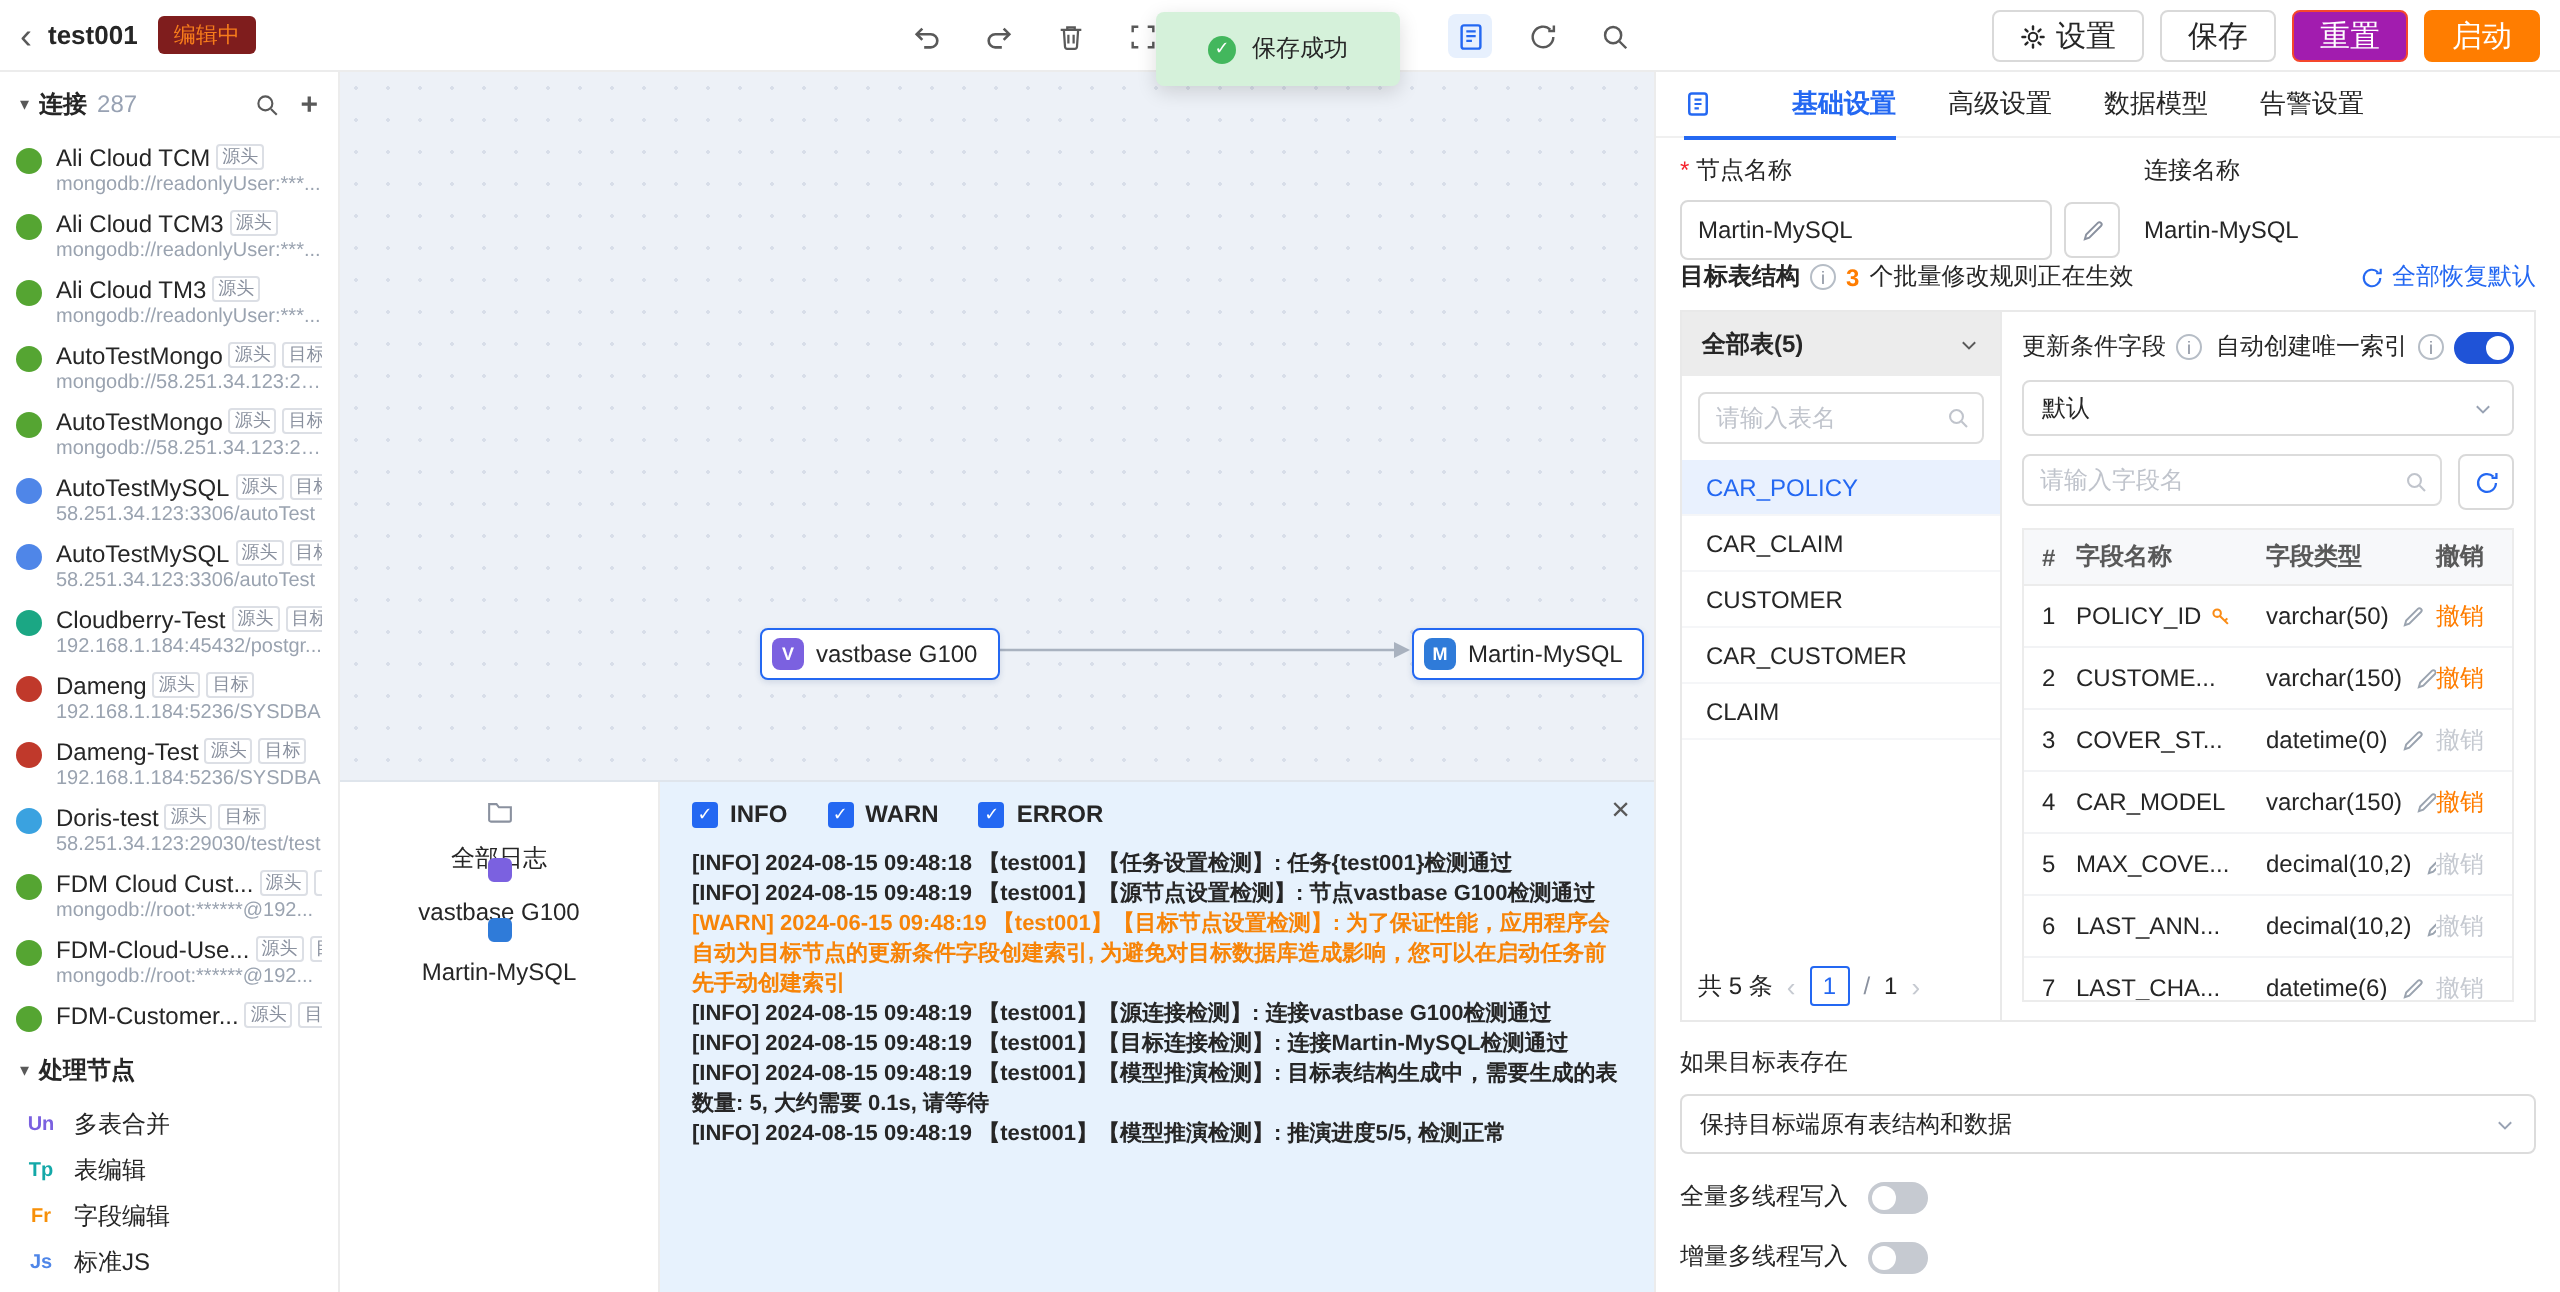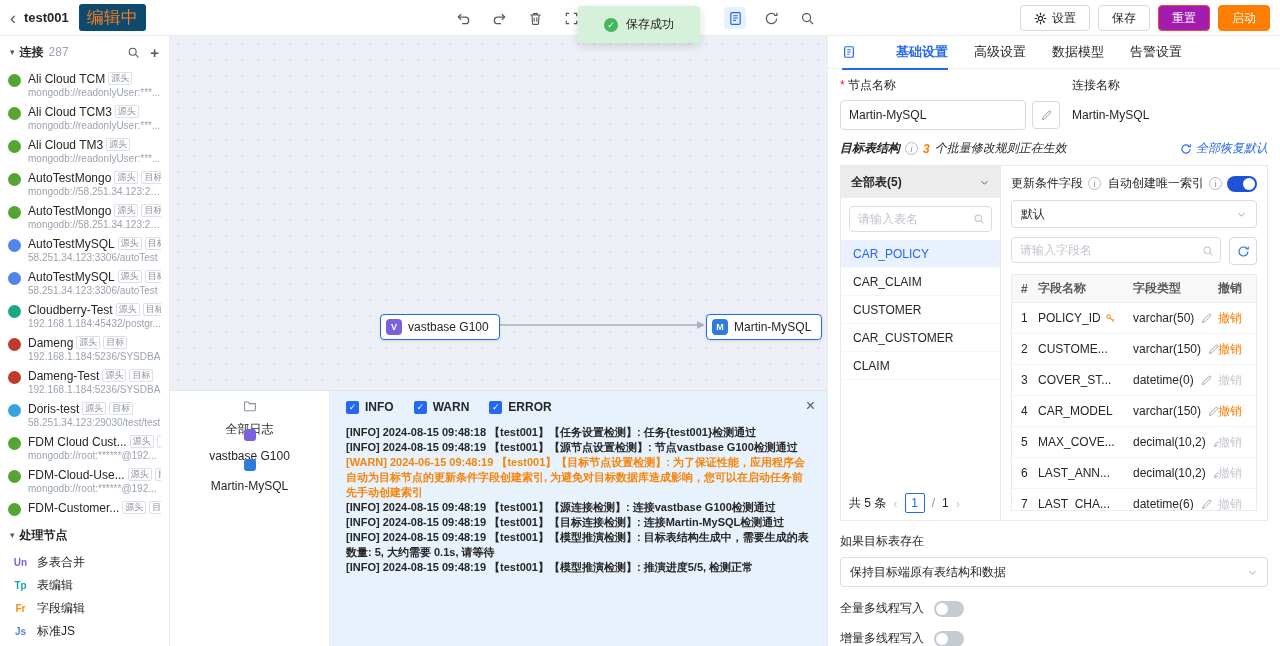--- a/index.html
+++ b/index.html
@@ -4,28 +4,28 @@
 <style>
 *{margin:0;padding:0;box-sizing:border-box;}
 html,body{width:1280px;height:646px;overflow:hidden;}
 body{font-family:"Liberation Sans","DejaVu Sans",sans-serif;font-size:12px;color:#262626;background:#fff;}
 .app{position:relative;width:1280px;height:646px;display:flex;flex-direction:column;overflow:hidden;background:#fff;}
 
 
 .topbar{height:36px;flex:0 0 36px;border-bottom:1px solid #ececec;display:flex;align-items:center;padding:0 10px;position:relative;z-index:10;background:#fff;}
 .tb-back{font-size:18px;color:#595959;margin-right:8px;line-height:1;cursor:pointer;}
 .tb-title{font-size:13px;font-weight:700;color:#262626;}
-.tb-badge{margin-left:10px;background:#0c4a6e;color:#f77c1b;font-size:17px;padding:2px 8px;border-radius:3px;}
+.tb-badge{margin-left:10px;background:#7f1d1d;color:#f77c1b;font-size:11px;padding:2px 8px;border-radius:3px;}
 .tb-cluster{position:absolute;top:0;height:36px;display:flex;align-items:center;gap:14px;color:#595959;}
 .tb-c1{left:452px;}
 .tb-c2{left:724px;}
 .tb-ic{width:22px;height:22px;border-radius:4px;display:flex;align-items:center;justify-content:center;color:#595959;cursor:pointer;}
 .tb-ic.active{background:#e7f0fd;color:#2468f2;}
 .tb-actions{position:absolute;right:10px;top:5px;display:flex;gap:8px;align-items:center;}
-.btn{height:26px;padding:0 13px;border:1px solid #d9d9d9;border-radius:4px;background:#fff;font-size:12px;color:#262626;display:inline-flex;align-items:center;gap:5px;font-family:inherit;cursor:pointer;}
+.btn{height:26px;padding:0 13px;border:1px solid #d9d9d9;border-radius:4px;background:#fff;font-size:15px;color:#262626;display:inline-flex;align-items:center;gap:5px;font-family:inherit;cursor:pointer;}
 .btn.danger{background:#a21caf;border-color:#f5472d;color:#fff;}
 .btn.primary{background:#ff7d00;border-color:#ff7d00;color:#fff;}
 
 
 .toast{position:absolute;left:578px;top:6px;z-index:30;display:flex;align-items:center;gap:8px;background:#d5f1da;border-radius:4px;padding:10px 26px;font-size:12px;color:#262626;box-shadow:0 3px 10px rgba(0,0,0,.14);}
 .toast-check{width:14px;height:14px;border-radius:50%;background:#43b75d;color:#fff;font-size:9px;display:flex;align-items:center;justify-content:center;flex:0 0 14px;}
 .toast-check::after{content:"✓";}
 
 
 .main{flex:1;display:flex;min-height:0;}
@@ -76,21 +76,21 @@
 .rp-body{flex:1;padding:8px 12px 0;overflow:hidden;}
 .form-grid{display:flex;}
 .fcol{width:232px;}
 .fcol2{flex:1;}
 .flabel{font-size:12px;color:#262626;}
 .req::before{content:"* ";color:#f5222d;}
 .input-row{margin-top:6px;display:flex;gap:6px;align-items:center;}
 .txt{height:30px;border:1px solid #d9d9d9;border-radius:4px;padding:0 8px;font-size:12px;color:#262626;width:186px;font-family:inherit;background:#fff;}
 .icon-btn{width:28px;height:28px;flex:0 0 28px;border:1px solid #d9d9d9;border-radius:4px;background:#fff;display:flex;align-items:center;justify-content:center;color:#8a919f;cursor:pointer;}
 .conn-val{margin-top:14px;font-size:12px;color:#262626;}
-.struct-row{margin-top:10px;display:flex;align-items:center;gap:5px;font-size:12px;color:#262626;font-style:italic;}
+.struct-row{display:flex;align-items:center;gap:5px;font-size:12px;color:#262626;}
 .strong{font-weight:700;}
 .info-ic{width:13px;height:13px;flex:0 0 13px;border:1px solid #b6bdc6;border-radius:50%;color:#8a919f;font-size:9px;display:inline-flex;align-items:center;justify-content:center;}
 .info-ic::after{content:"i";}
 .orange{color:#ff7d00;font-weight:700;}
 .link{margin-left:auto;color:#2468f2;display:flex;align-items:center;gap:4px;font-size:12px;cursor:pointer;}
 .struct-card{margin-top:8px;border:1px solid #e9e9e9;display:flex;height:356px;}
 .tables-col{width:160px;flex:0 0 160px;border-right:1px solid #e9e9e9;display:flex;flex-direction:column;min-height:0;}
 .tables-head{height:32px;flex:0 0 32px;background:#ececec;display:flex;align-items:center;padding:0 10px;font-size:12px;font-weight:700;color:#262626;cursor:pointer;}
 .tables-head .chev{margin-left:auto;color:#595959;display:flex;}
 .tables-search{margin:8px;}

